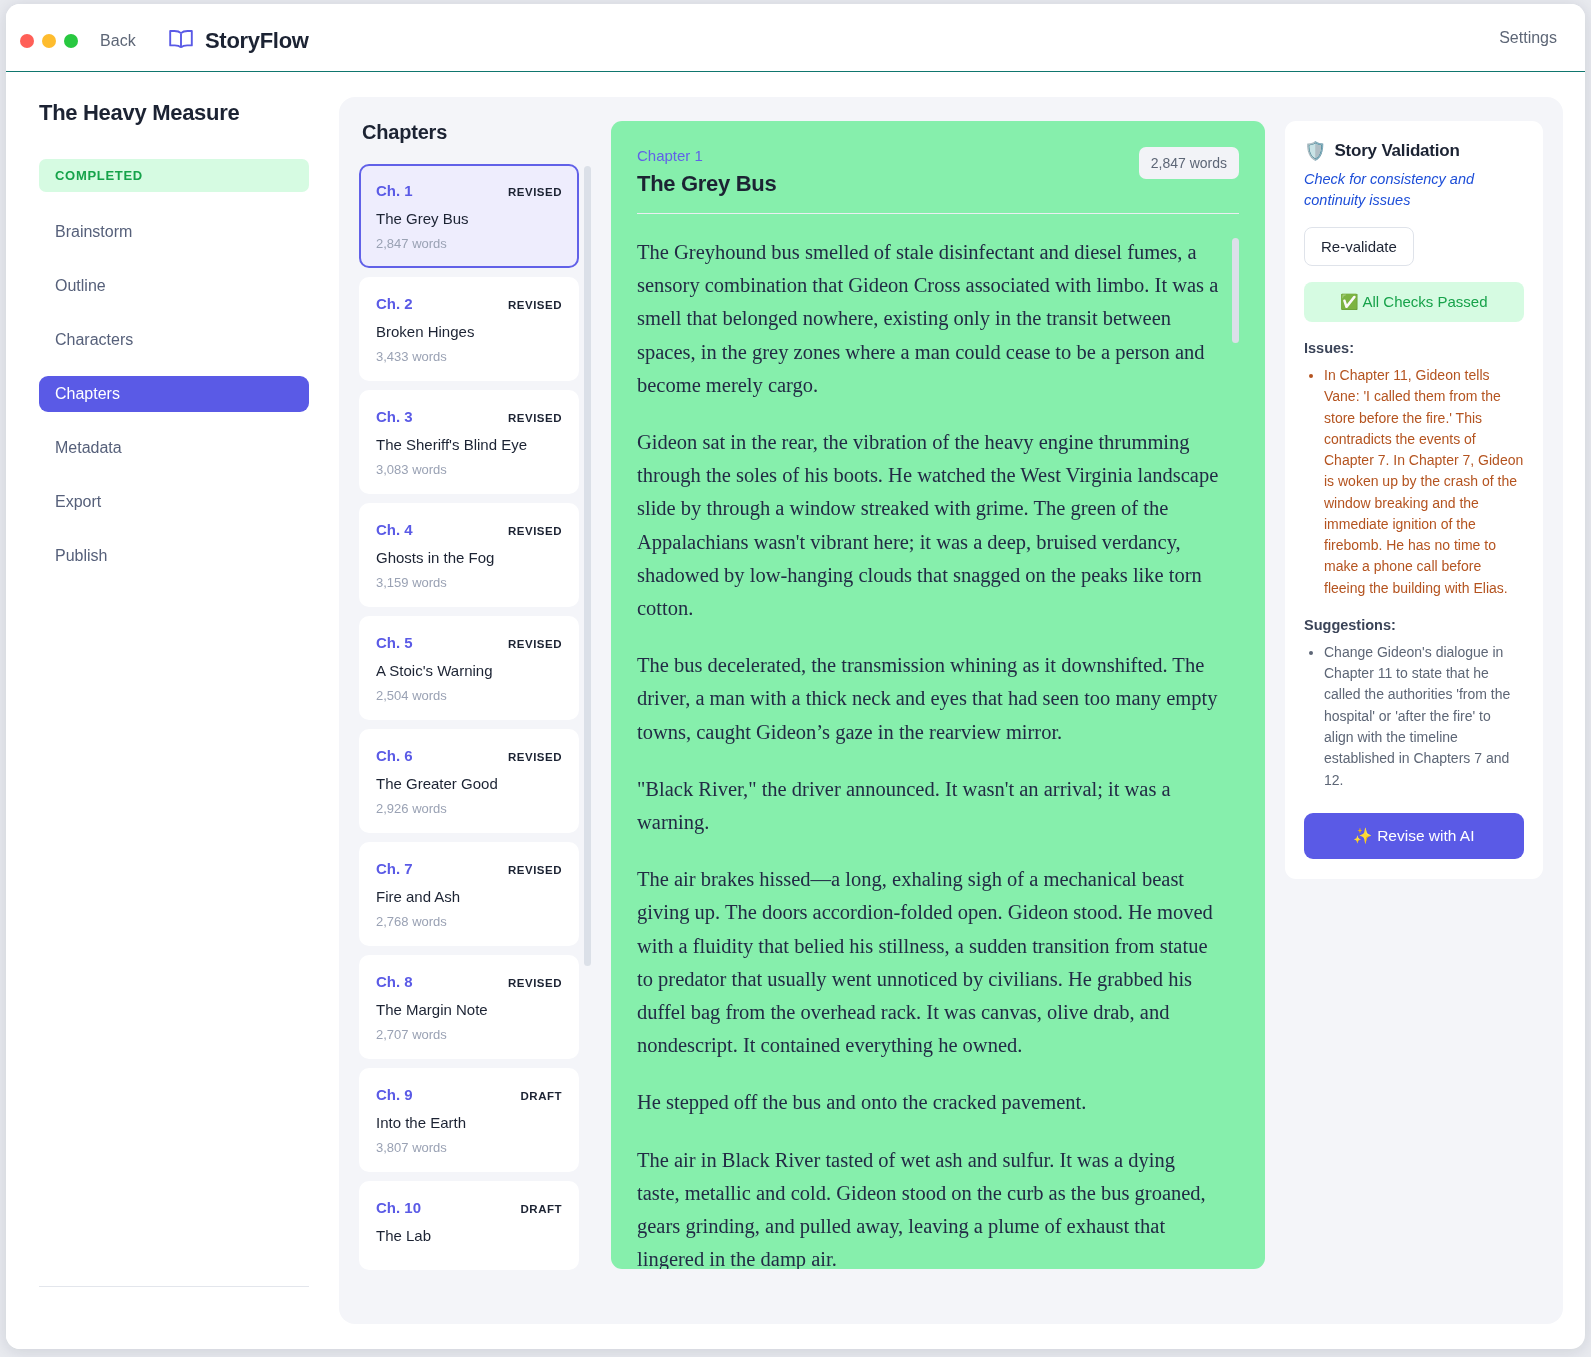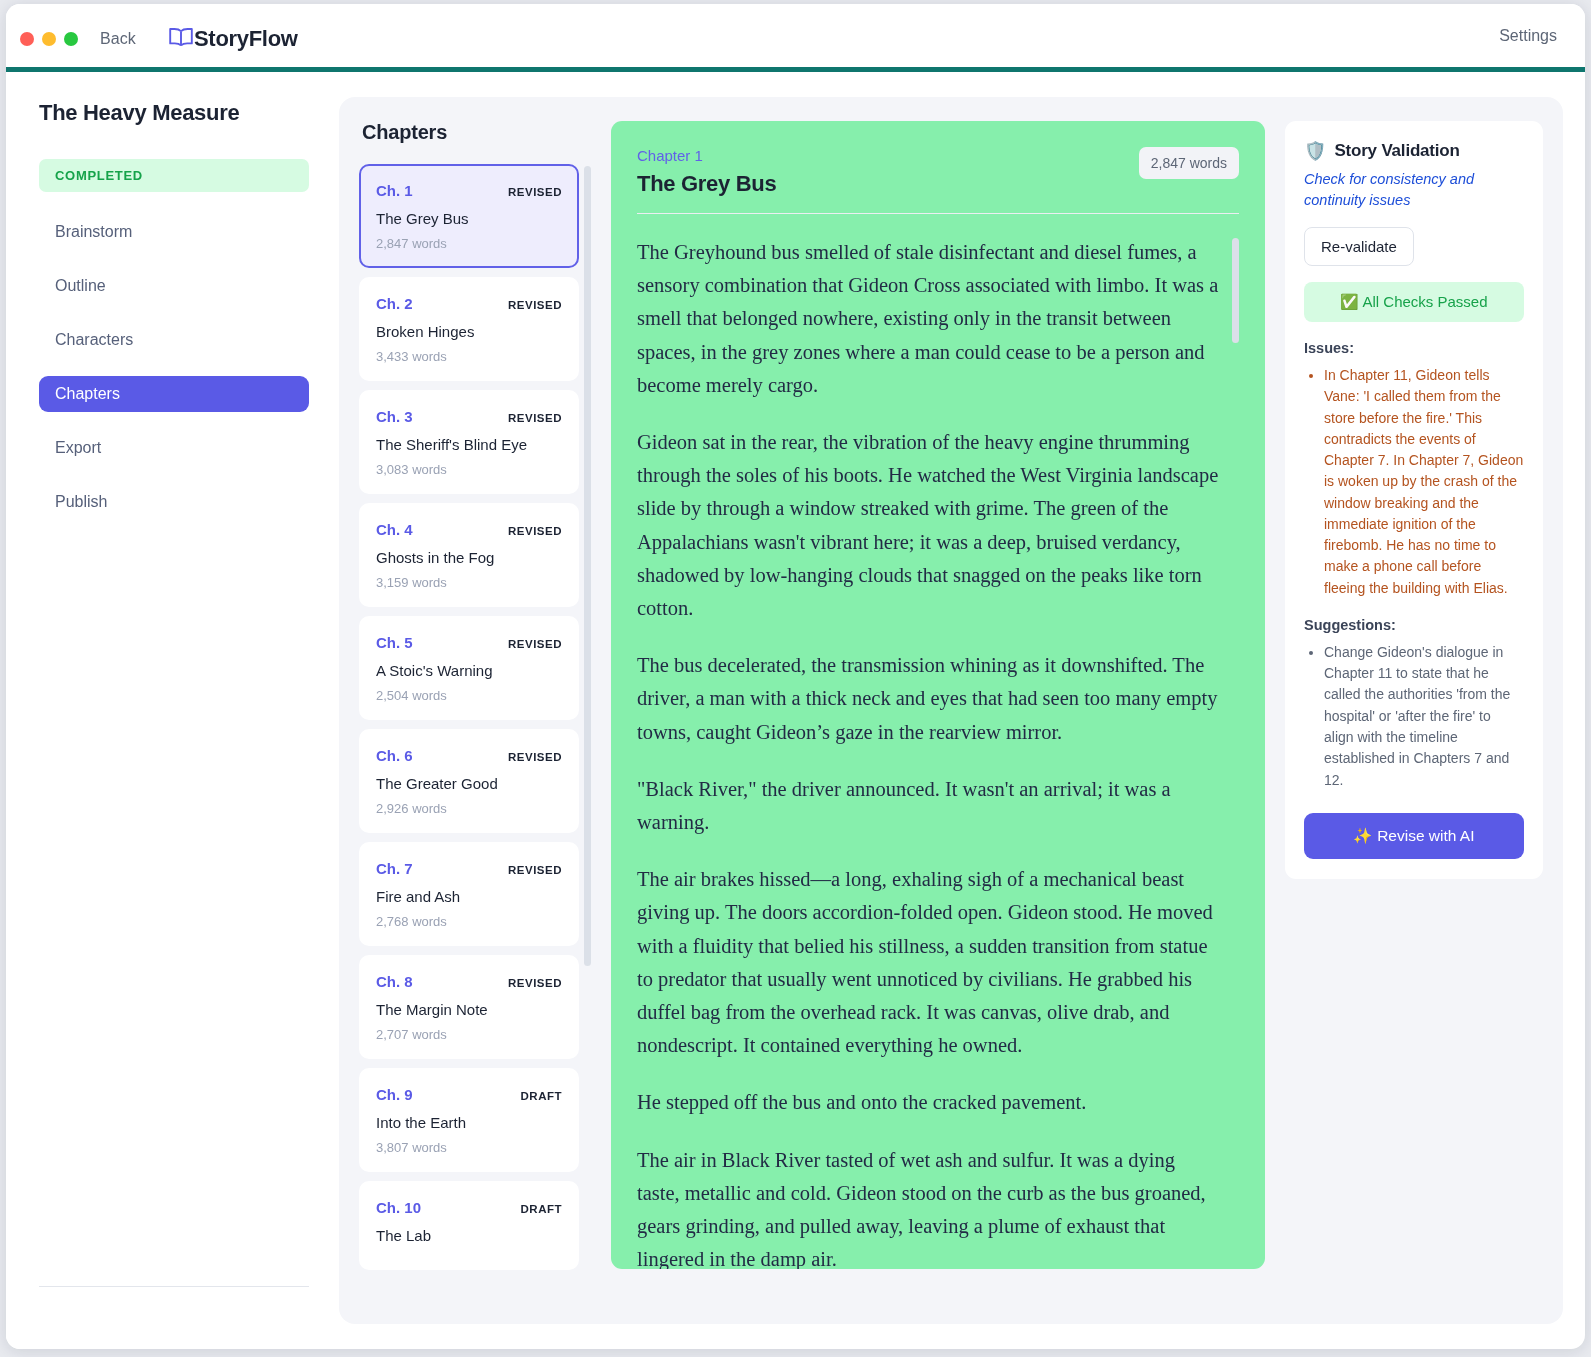--- a/index.html
+++ b/index.html
@@ -16,35 +16,35 @@
     background: #ffffff;
     border-radius: 14px;
     overflow: hidden;
     box-shadow: 0 2px 16px rgba(20,25,50,.12);
     display: flex; flex-direction: column;
   }
   
   .titlebar {
     height: 68px; flex: 0 0 68px;
     background: #ffffff;
-    border-bottom: 5px solid #0f766e;
+    border-bottom: 1px solid #0f766e;
     display: flex; align-items: center;
     padding: 6px 22px 0 14px;
     position: relative;
   }
   .lights { display: flex; gap: 8px; align-items: center; margin-right: 22px; }
   .light { width: 14px; height: 14px; border-radius: 50%; }
   .l-red { background: #ff5f57; }
   .l-yellow { background: #febc2e; }
   .l-green { background: #28c840; }
   .back-link {
     font-size: 16px; color: #5d6676; letter-spacing: .1px;
     margin-right: 32px; cursor: pointer;
   }
-  .brand { display: flex; align-items: flex-end; }
+  .brand { display: flex; align-items: flex-end; gap: 11px; }
   .brand-name { font-size: 22px; font-weight: 700; color: #1c2333; letter-spacing: -.3px; }
   .settings-link {
     position: absolute; right: 28px; top: 50%; transform: translateY(-50%);
     font-size: 16px; color: #5d6676; cursor: pointer;
   }
   
   .body-row { flex: 1 1 auto; display: flex; min-height: 0; }
   
   .sidebar {
     width: 333px; flex: 0 0 333px;
@@ -192,20 +192,21 @@
   <div class="body-row">
 
     <aside class="sidebar">
       <div class="project-title">The Heavy Measure</div>
       <div class="status-pill">COMPLETED</div>
       <nav class="nav" id="sidebar-nav">
           <div class="nav-item">Brainstorm</div>
           <div class="nav-item">Outline</div>
           <div class="nav-item">Characters</div>
           <div class="nav-item active">Chapters</div>
+          <div class="nav-item">Metadata</div>
           <div class="nav-item">Export</div>
           <div class="nav-item">Publish</div>
         </nav>
       <div class="sidebar-divider"></div>
     </aside>
 
     <main class="workspace">
 
       <section class="chapters-col">
         <div class="chapters-heading">Chapters</div>

